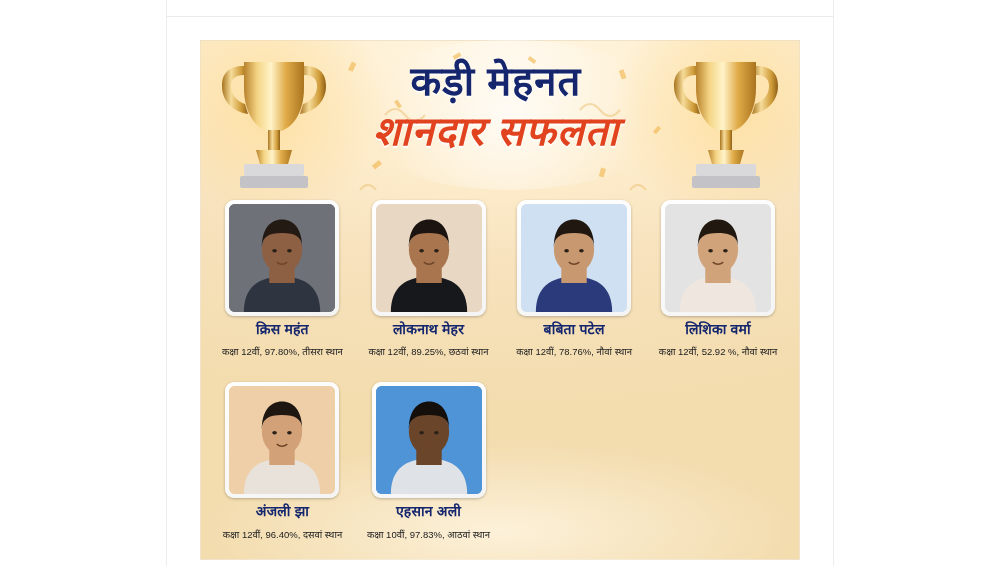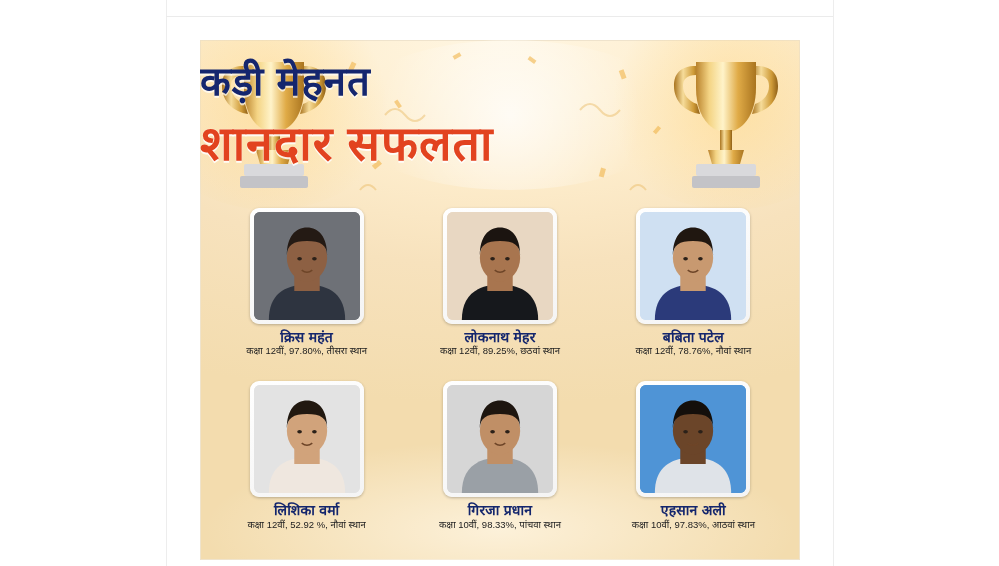--- a/index.html
+++ b/index.html
@@ -66,49 +66,51 @@
   
   .trophy { position: absolute; top: 4px; width: 120px; height: 160px; }
   .trophy.left  { left: 14px; }
   .trophy.right { right: 14px; }
 
   
   .headline {
     position: absolute;
     left: 0; right: 8px;
     top: 18px;
+    text-align: center;
   }
   .title1 {
     font-family: "Liberation Sans", sans-serif;
     font-weight: bold;
     font-size: 40px;
     letter-spacing: 1px;
     color: #15266e;
     text-shadow: 0 2px 0 rgba(255,255,255,.7);
     line-height: 1.15;
   }
   .title2 {
-    margin-top: 12px;
+    margin-top: 4px;
     font-family: "Liberation Sans", sans-serif;
     font-weight: bold;
-    font-size: 48px;
+    font-size: 40px;
     letter-spacing: 1px;
     color: #e2431f;
     text-shadow: 0 2px 0 rgba(255,255,255,.85), 0 0 1px #ffffff;
     line-height: 1.15;
+    font-style: italic;
   }
 
   
   .grid {
     position: absolute;
     left: 22px;
-    top: 168px;
+    top: 160px;
     width: 556px;
     display: grid;
-    grid-template-columns: repeat(3, 1fr);
+    grid-template-columns: repeat(4, 1fr);
     row-gap: 14px;
     column-gap: 10px;
     gap: 24px;
   }
   .card {
     display: flex;
     flex-direction: column;
     align-items: center;
     text-align: center;
   }
@@ -130,21 +132,21 @@
   }
   .name {
     margin-top: 6px;
     font-size: 14px;
     font-weight: bold;
     color: #14266d;
     letter-spacing: .2px;
     line-height: 1.1;
   }
   .detail {
-    margin-top: 1px;
+    margin-top: 10px;
     font-size: 9.5px;
     color: #222222;
     line-height: 1.15;
     white-space: nowrap;
   }
 </style>
 </head>
 <body>
 
 <div id="root">
@@ -279,33 +281,33 @@
                 <ellipse cx="43" cy="45" rx="2.2" ry="1.7" fill="#2b2119"></ellipse>
                 <ellipse cx="57" cy="45" rx="2.2" ry="1.7" fill="#2b2119"></ellipse>
                 <path d="M45 56 q5 4 10 0" stroke="#6e4528" stroke-width="1.4" fill="none"></path>
               </svg></div>
           </div>
           <div class="name">लिशिका वर्मा</div>
           <div class="detail">कक्षा 12वीं, 52.92 %, नौवां स्थान</div>
         </div>
         <div class="card">
           <div class="photo-frame">
-            <div class="photo" style="background: rgb(214, 214, 214);"><svg viewBox="0 0 100 104" width="100%" height="100%" preserveAspectRatio="none">
-                <rect x="0" y="0" width="100" height="104" fill="#d6d6d6"></rect>
-                <path d="M14 104 c0 -24 14 -34 36 -34 s36 10 36 34z" fill="#9aa0a6"></path>
-                <path d="M38 60 h24 v16 h-24z" fill="#c08f66"></path>
-                <ellipse cx="50" cy="44" rx="19" ry="23" fill="#c08f66"></ellipse>
-                <path d="M31 42 c0 -18 8 -27 19 -27 s19 9 19 27 c0 -10 -6 -14 -19 -14 s-19 4 -19 14z" fill="#1d150f"></path>
-                <ellipse cx="43" cy="45" rx="2.2" ry="1.7" fill="#2b2119"></ellipse>
-                <ellipse cx="57" cy="45" rx="2.2" ry="1.7" fill="#2b2119"></ellipse>
-                <path d="M45 56 q5 4 10 0" stroke="#6e4528" stroke-width="1.4" fill="none"></path>
-              </svg></div>
-          </div>
-          <div class="name">गिरजा प्रधान</div>
-          <div class="detail">कक्षा 10वीं, 98.33%, पांचवा स्थान</div>
+            <div class="photo" style="background: rgb(239, 207, 168);"><svg viewBox="0 0 100 104" width="100%" height="100%" preserveAspectRatio="none">
+                <rect x="0" y="0" width="100" height="104" fill="#efcfa8"></rect>
+                <path d="M14 104 c0 -24 14 -34 36 -34 s36 10 36 34z" fill="#e8e2da"></path>
+                <path d="M38 60 h24 v16 h-24z" fill="#d3a178"></path>
+                <ellipse cx="50" cy="44" rx="19" ry="23" fill="#d3a178"></ellipse>
+                <path d="M31 42 c0 -18 8 -27 19 -27 s19 9 19 27 c0 -10 -6 -14 -19 -14 s-19 4 -19 14z" fill="#1e1610"></path>
+                <ellipse cx="43" cy="45" rx="2.2" ry="1.7" fill="#2b2119"></ellipse>
+                <ellipse cx="57" cy="45" rx="2.2" ry="1.7" fill="#2b2119"></ellipse>
+                <path d="M45 56 q5 4 10 0" stroke="#6e4528" stroke-width="1.4" fill="none"></path>
+              </svg></div>
+          </div>
+          <div class="name">अंजली झा</div>
+          <div class="detail">कक्षा 12वीं, 96.40%, दसवां स्थान</div>
         </div>
         <div class="card">
           <div class="photo-frame">
             <div class="photo" style="background: rgb(79, 148, 214);"><svg viewBox="0 0 100 104" width="100%" height="100%" preserveAspectRatio="none">
                 <rect x="0" y="0" width="100" height="104" fill="#4f94d6"></rect>
                 <path d="M14 104 c0 -24 14 -34 36 -34 s36 10 36 34z" fill="#dfe3e8"></path>
                 <path d="M38 60 h24 v16 h-24z" fill="#6b4529"></path>
                 <ellipse cx="50" cy="44" rx="19" ry="23" fill="#6b4529"></ellipse>
                 <path d="M31 42 c0 -18 8 -27 19 -27 s19 9 19 27 c0 -10 -6 -14 -19 -14 s-19 4 -19 14z" fill="#140f0b"></path>
                 <ellipse cx="43" cy="45" rx="2.2" ry="1.7" fill="#2b2119"></ellipse>

